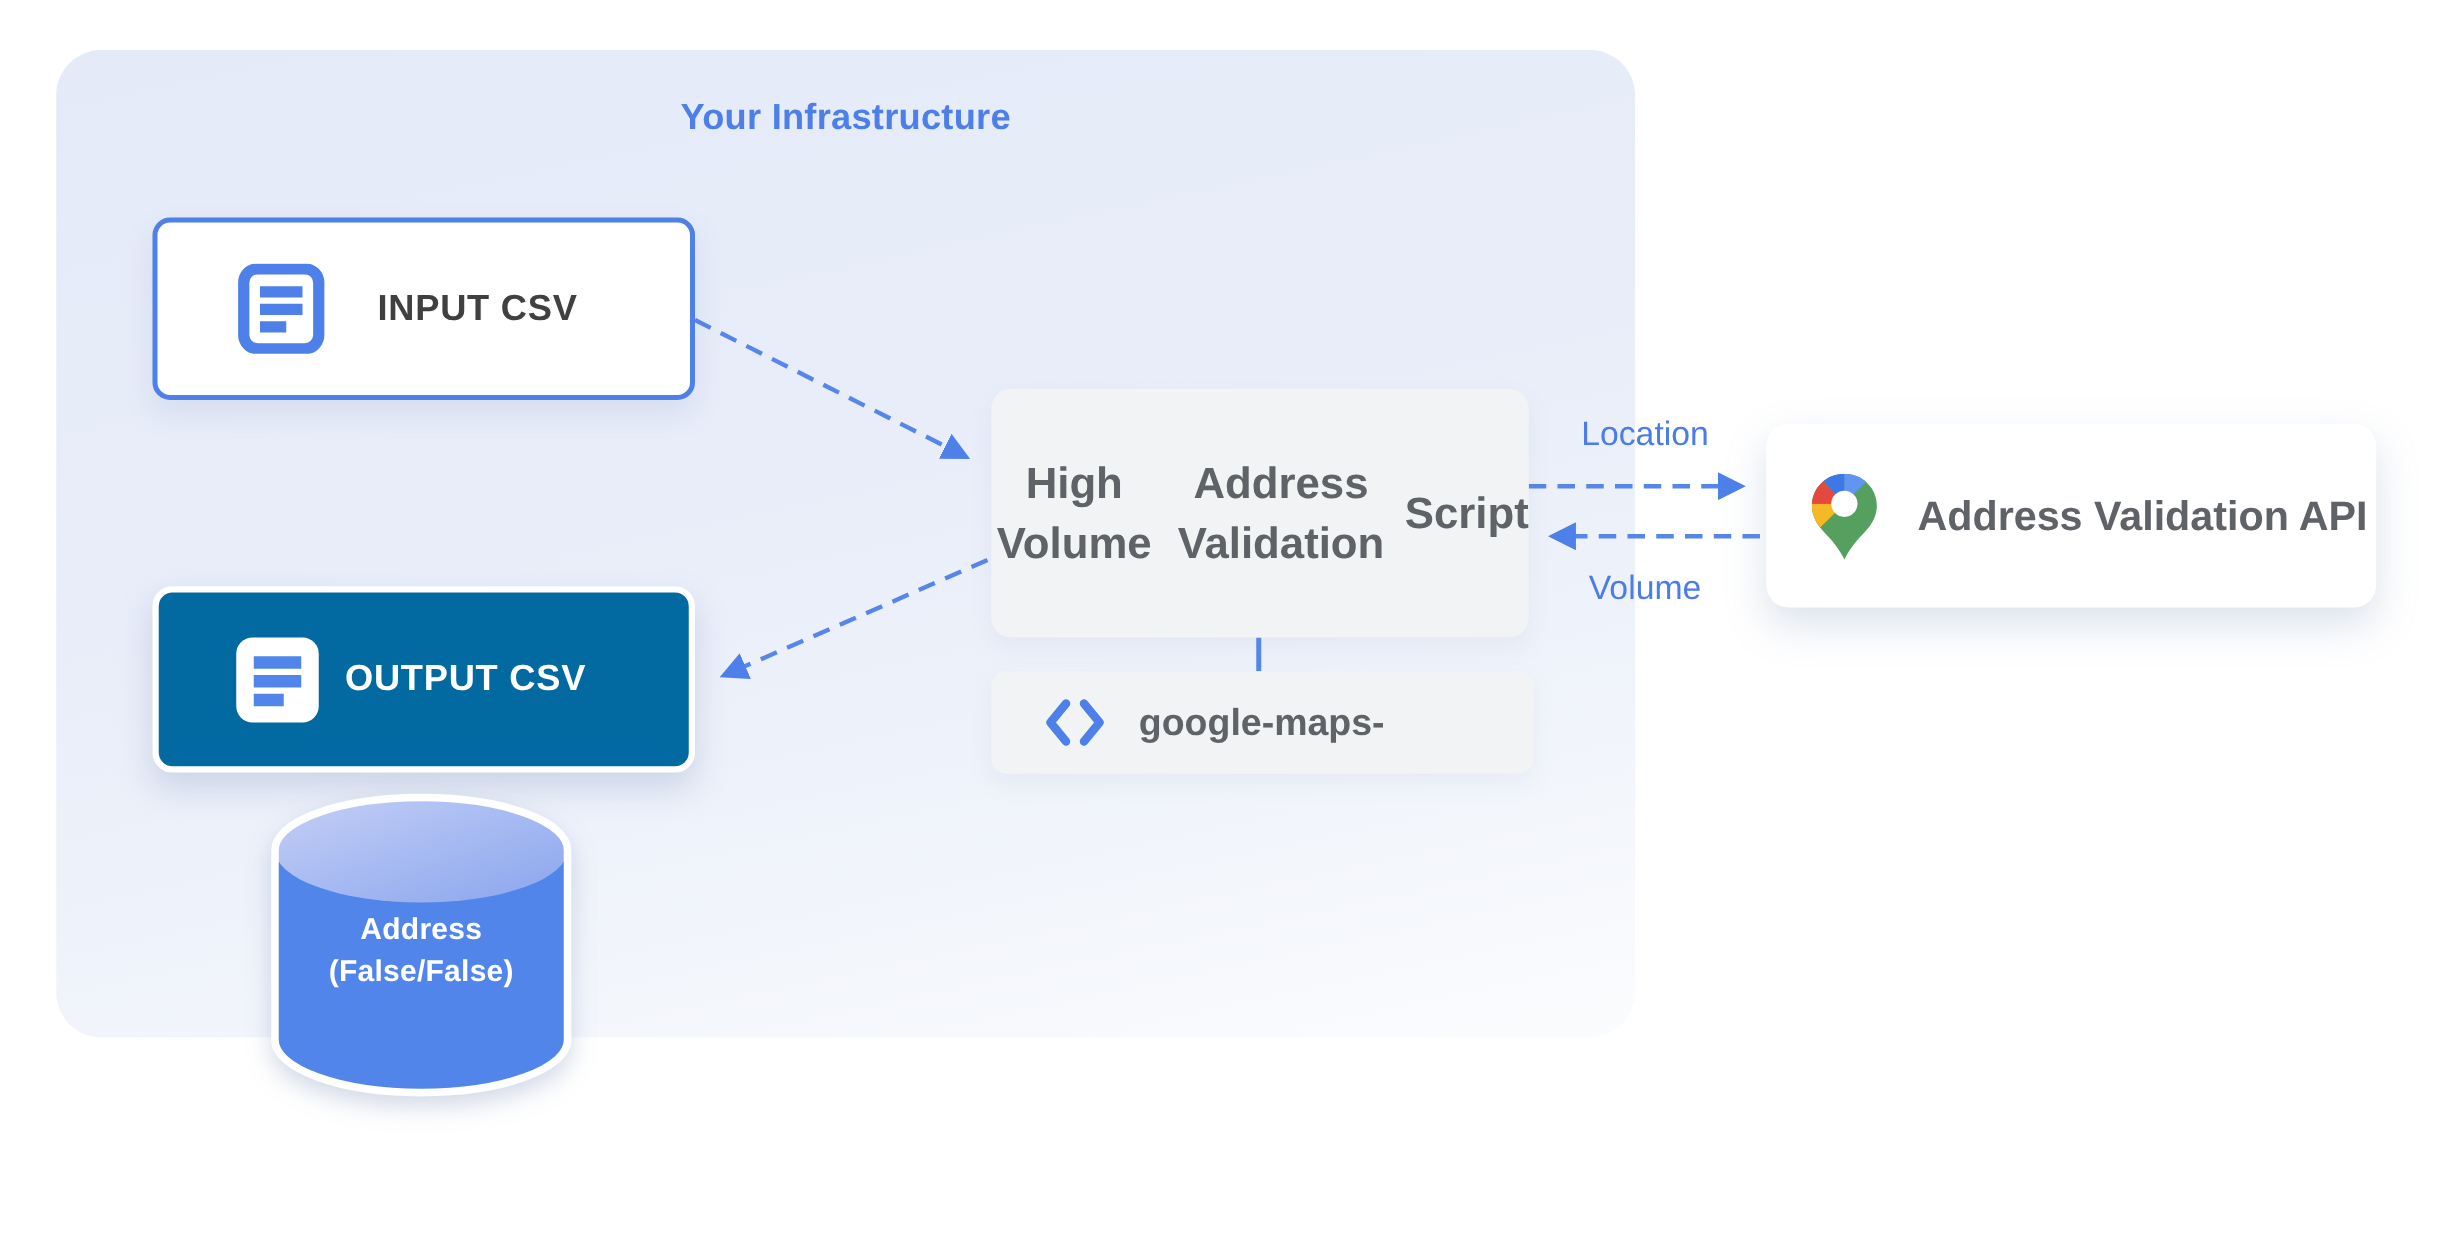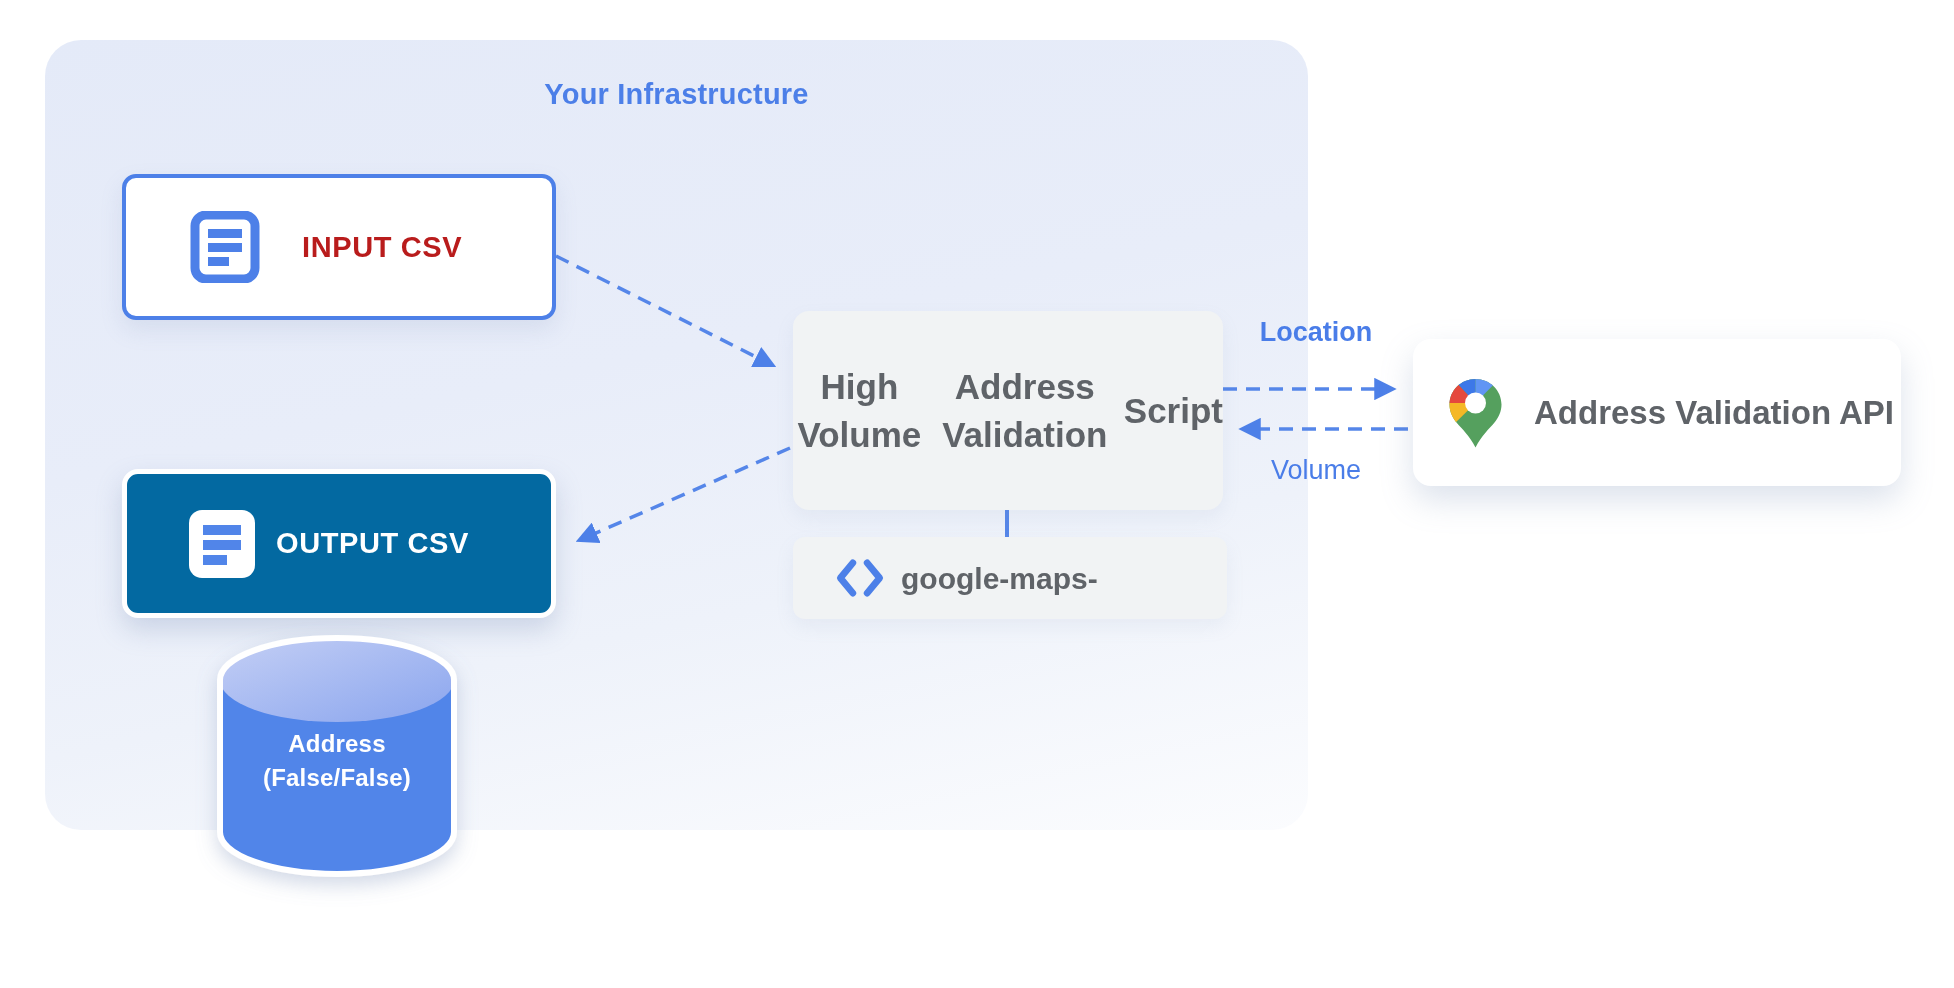--- a/index.html
+++ b/index.html
@@ -25,21 +25,21 @@
   }
   
   .box{position:absolute;display:flex;align-items:center;box-sizing:border-box;}
   
   .input-csv{
     left:122px;top:174px;width:434px;height:146px;
     background:#ffffff;border:4px solid #4d80e8;border-radius:14px;
     padding-left:64px;gap:42px;
     box-shadow:0 10px 22px rgba(125,145,185,.16);
   }
-  .input-csv .label{color:#b91c1c;font-weight:bold;font-size:29px;letter-spacing:.6px;}
+  .input-csv .label{color:#404040;font-weight:bold;font-size:29px;letter-spacing:.6px;}
   
   .output-csv{
     left:122px;top:469px;width:434px;height:149px;
     background:#0369a1;border:5px solid #ffffff;border-radius:16px;
     padding-left:60px;gap:19px;
     box-shadow:0 12px 26px rgba(125,145,185,.30);
   }
   .output-csv .label{color:#ffffff;font-weight:bold;font-size:29px;letter-spacing:.6px;}
   
   .script-box{
@@ -47,38 +47,38 @@
     background:#f1f3f4;border-radius:16px;
     flex-direction:row;justify-content:center;
     text-align:center;
     font-size:35px;font-weight:bold;color:#5f6368;line-height:48px;
     box-shadow:0 8px 18px rgba(140,155,185,.10);
   }
   
   .lib-box{
     left:793px;top:537px;width:434px;height:82px;
     background:#f1f3f4;border-radius:12px;
-    padding-left:42px;gap:16px;
+    padding-left:42px;gap:26px;
     box-shadow:0 8px 18px rgba(140,155,185,.10);
   }
   .lib-text{font-size:30px;font-weight:bold;color:#5f6368;line-height:37px;}
   
   .api-box{
     left:1413px;top:339px;width:488px;height:147px;
     background:#ffffff;border-radius:18px;
     padding-left:34px;gap:30px;
     box-shadow:0 14px 32px rgba(130,150,185,.28);
   }
   .api-box .label{font-size:33px;font-weight:bold;color:#5f6368;}
   
   .edge-label{
     position:absolute;width:206px;text-align:center;
     font-size:27px;color:#4a7de8;font-weight:500;
   }
-  .label-location{left:1213px;top:317px;font-weight:bold;}
+  .label-location{left:1213px;top:332px;}
   .label-placeid{left:1213px;top:455px;}
   
   .cyl-svg{position:absolute;left:212px;top:632px;overflow:visible;}
   .cyl-text{
     position:absolute;left:212px;top:727px;width:250px;
     text-align:center;color:#ffffff;font-weight:bold;
     font-size:24px;line-height:34px;letter-spacing:.2px;
   }
   .cyl-text span{display:block;}
   .multiline span{display:block;}

